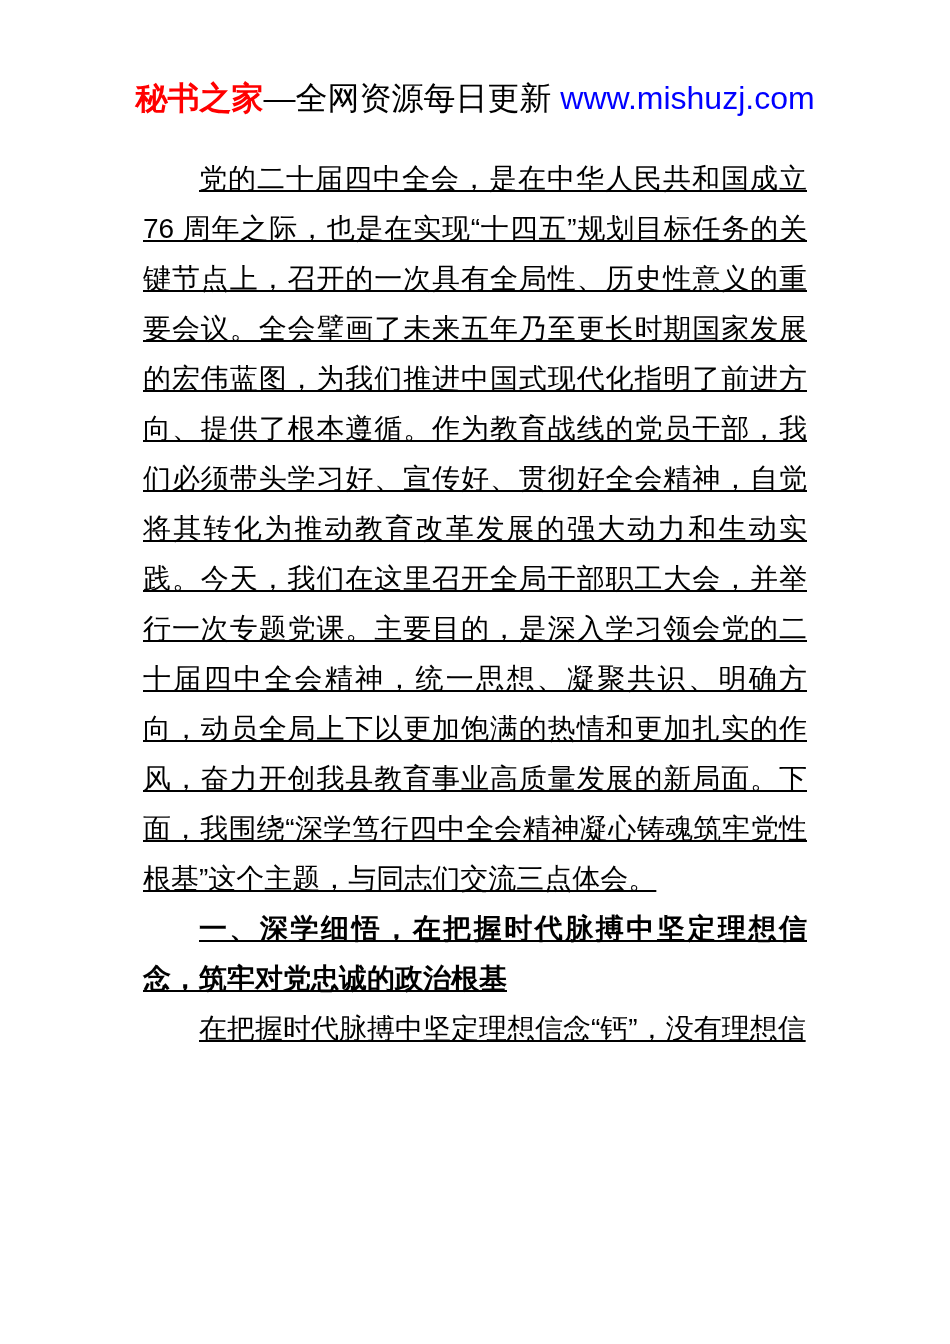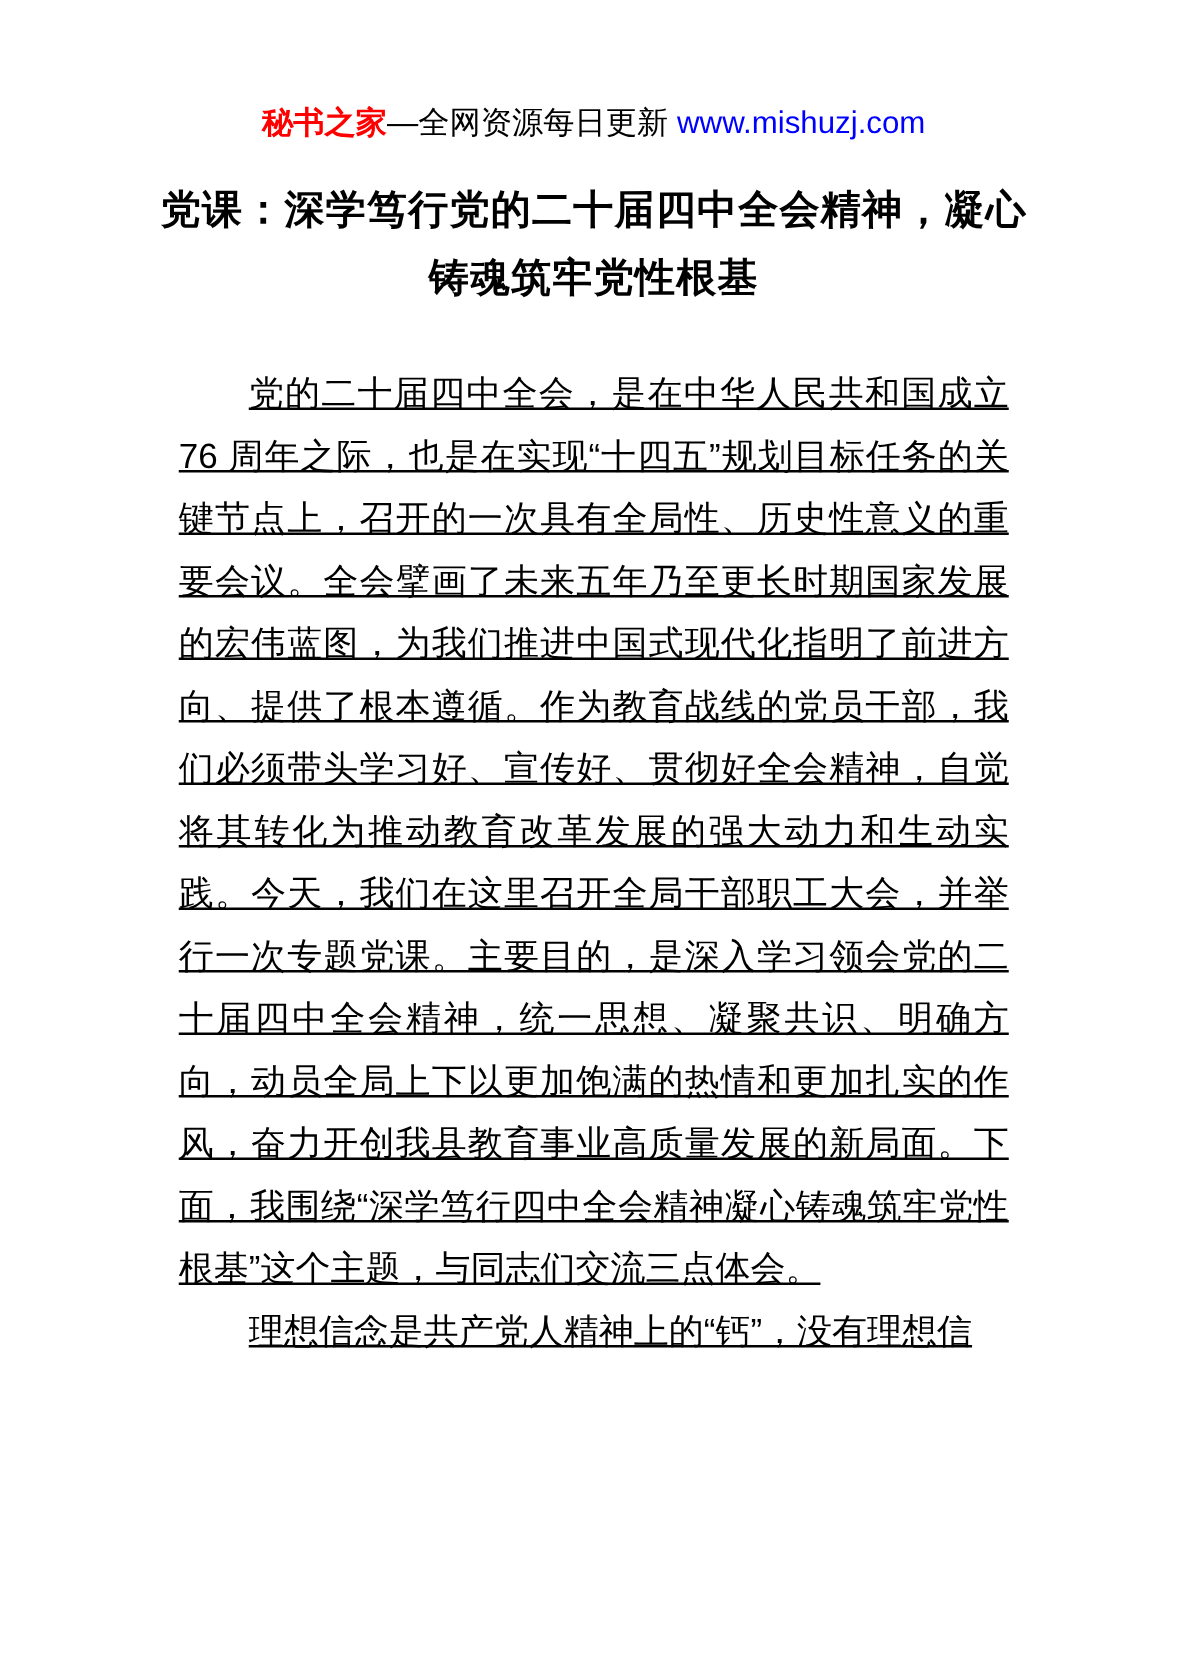--- a/index.html
+++ b/index.html
@@ -16,21 +16,21 @@
   }
   .page {
     width: 950px;
     height: 1344px;
     background: #ffffff;
     box-sizing: border-box;
   }
   .doc-header {
     margin-top: 82px;
     text-align: center;
-    font-size: 25px;
+    font-size: 32px;
     line-height: 32px;
     white-space: nowrap;
   }
   .doc-header .brand {
     color: #ff0000;
     font-weight: bold;
   }
   .doc-header .dash,
   .doc-header .tagline {
     color: #000000;
@@ -68,20 +68,20 @@
 </style>
 </head>
 <body>
 
 <div class="page">
 
   <div class="doc-header">
     <span class="brand">秘书之家</span><span class="dash">—</span><span class="tagline">全网资源每日更新 </span><span class="url">www.mishuzj.com</span>
   </div>
 
-  <div class="doc-title">党课：深学笃行党的二十届四中全会精神，凝心铸魂筑牢党性根基</div>
 
   <div class="doc-content">
     <p class="para-indent">党的二十届四中全会，是在中华人民共和国成立 76 周年之际，也是在实现“十四五”规划目标任务的关键节点上，召开的一次具有全局性、历史性意义的重要会议。全会擘画了未来五年乃至更长时期国家发展的宏伟蓝图，为我们推进中国式现代化指明了前进方向、提供了根本遵循。作为教育战线的党员干部，我们必须带头学习好、宣传好、贯彻好全会精神，自觉将其转化为推动教育改革发展的强大动力和生动实践。今天，我们在这里召开全局干部职工大会，并举行一次专题党课。主要目的，是深入学习领会党的二十届四中全会精神，统一思想、凝聚共识、明确方向，动员全局上下以更加饱满的热情和更加扎实的作风，奋力开创我县教育事业高质量发展的新局面。下面，我围绕“深学笃行四中全会精神凝心铸魂筑牢党性根基”这个主题，与同志们交流三点体会。</p>
-    <p class="para-indent">理想信念是共产党人精神上的“钙”，没有理想信</p>
+    <p class="para-indent para-bold">一、深学细悟，在把握时代脉搏中坚定理想信念，筑牢对党忠诚的政治根基</p>
+    <p class="para-indent">在把握时代脉搏中坚定理想信念“钙”，没有理想信</p>
   </div>
 
 </div>
 
 </body></html>

